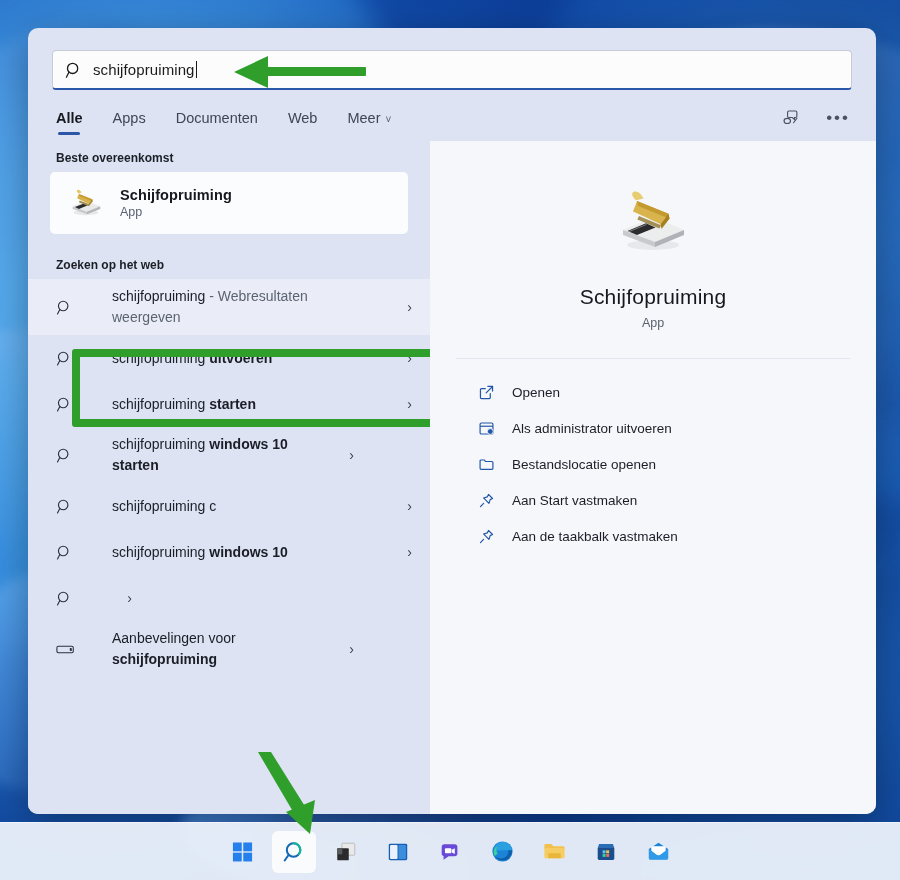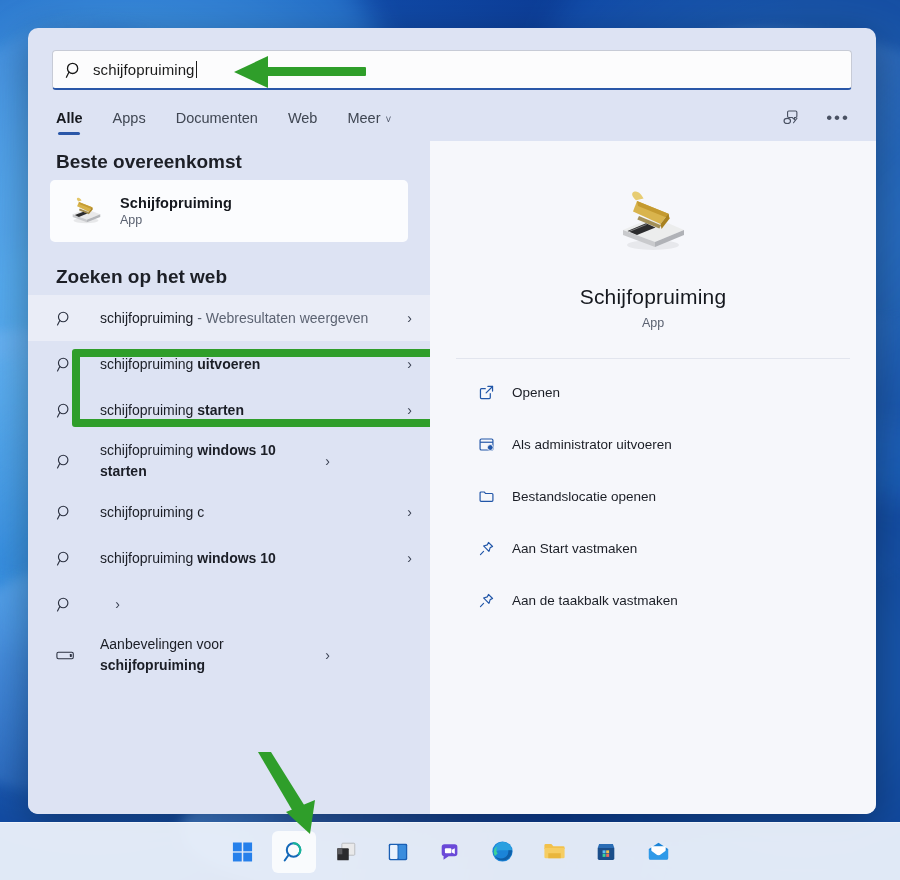--- a/index.html
+++ b/index.html
@@ -138,21 +138,21 @@
   }
   .right-pane {
     flex: 1;
     background: #f6f7fb;
     padding: 28px 26px 0 26px;
     display: flex; flex-direction: column;
     align-items: center;
   }
 
   .section-head {
-    font-size: 19px; font-weight: 700; color: #1c1f26;
+    font-size: 12px; font-weight: 700; color: #1c1f26;
     padding: 10px 0 7px 28px;
   }
 
   
   .best-wrap { position: relative; padding: 0 22px; }
   .best-item {
     display: flex; align-items: center; gap: 16px;
     background: #fbfcfe;
     border-radius: 5px;
     height: 62px;
@@ -172,21 +172,21 @@
     border-radius: 3px;
     pointer-events: none;
     z-index: 6;
   }
 
   
   .result-row {
     display: flex; align-items: center;
     min-height: 46px;
     padding: 7px 18px 7px 28px;
-    gap: 0;
+    gap: 12px;
     position: relative;
   }
   .result-row.hover { background: rgba(255,255,255,.38); }
   .row-icon {
     flex: 0 0 44px;
     display: flex; align-items: center; justify-content: flex-start;
     color: #2b3140;
   }
   .row-label {
     flex: 1;
@@ -197,21 +197,21 @@
   .row-label .muted { color: #5c6372; }
   .row-chev { flex: 0 0 20px; color: #3c4354; font-size: 14px; text-align: right; }
 
   
   .preview-icon { margin-top: 14px; }
   .preview-title { font-size: 21px; color: #15181e; margin-top: 26px; letter-spacing: .2px; }
   .preview-sub { font-size: 12.5px; color: #5a6170; margin-top: 7px; }
   .divider {
     width: 100%; height: 1px; background: #e2e5ee; margin: 28px 0 0 0;
   }
-  .actions { width: 100%; padding: 16px 4px 0 14px; display: flex; flex-direction: column; gap: 17px; }
+  .actions { width: 100%; padding: 16px 4px 0 14px; display: flex; flex-direction: column; gap: 1px; }
   .action-row {
     display: flex; align-items: center; gap: 16px;
     height: 35px;
     padding: 0 6px;
     border-radius: 4px;
   }
   .action-ico { flex: 0 0 20px; height: 20px; display: flex; align-items: center; justify-content: center; color: #2156a8; }
   .action-label { font-size: 13.5px; color: #1b1e26; }
 
   

